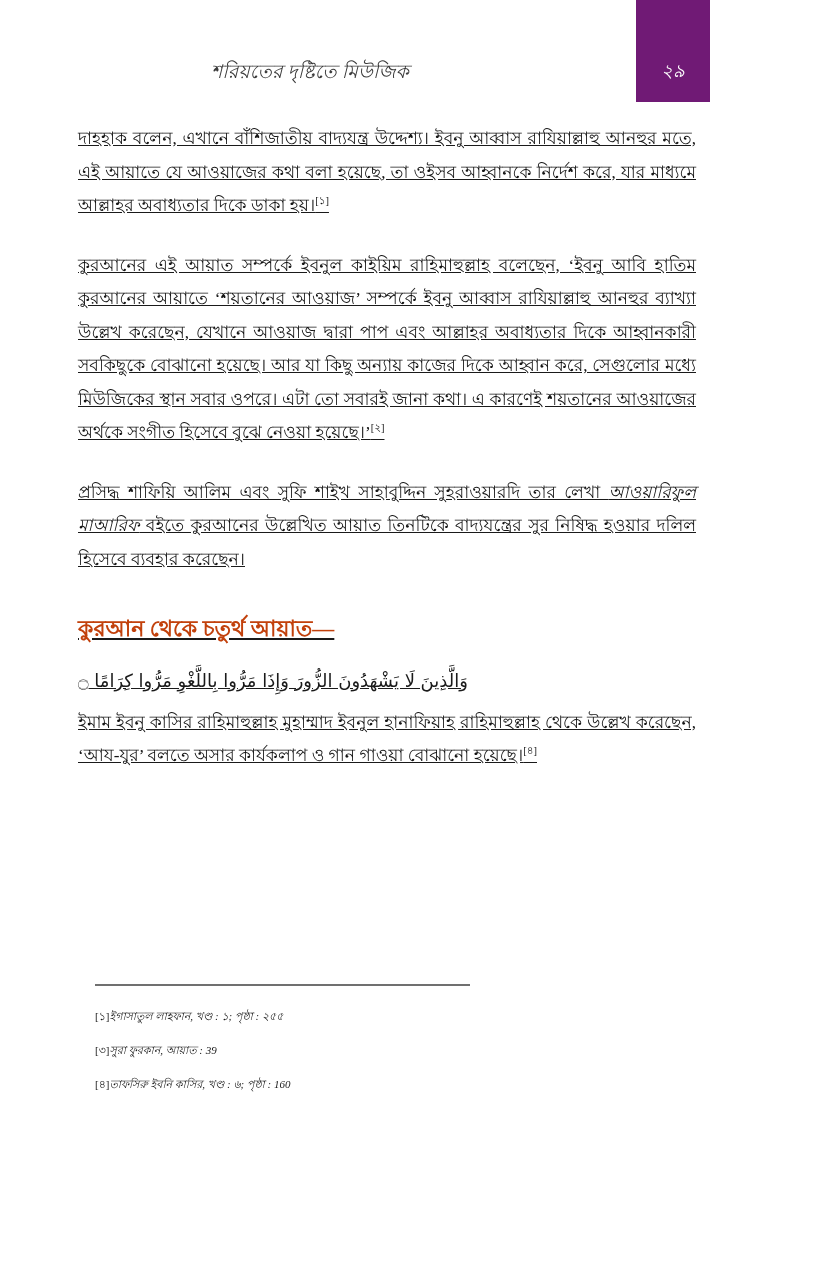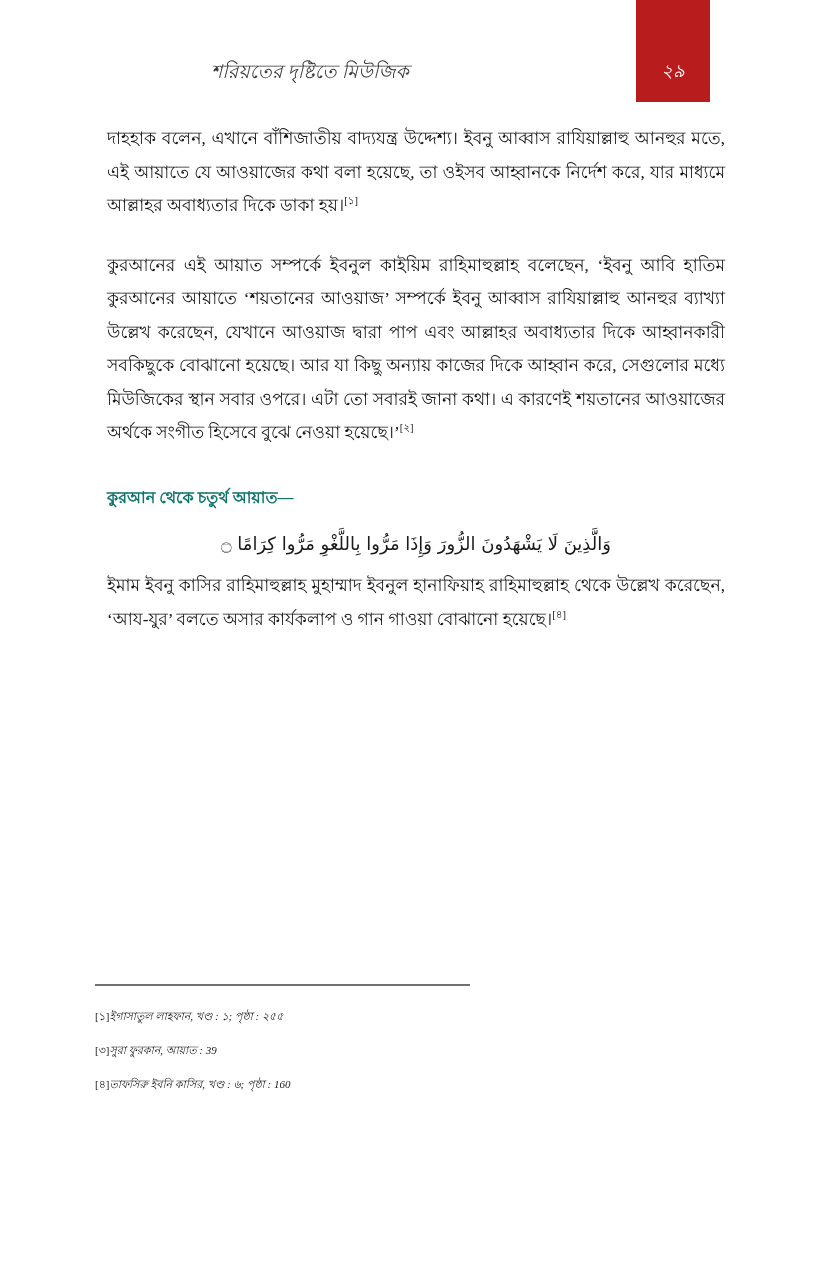--- a/index.html
+++ b/index.html
@@ -39,40 +39,41 @@
     color: #3b3b3b;
     letter-spacing: 0.2px;
     white-space: nowrap;
   }
   .page-number-box {
     position: absolute;
     left: 636px;
     top: 0;
     width: 74px;
     height: 102px;
-    background: #b91c1c;
+    background: #701a75;
     font-family: Liberation Mono, monospace;
   }
   .page-number {
     position: absolute;
     left: 0;
     right: 0;
     bottom: 14px;
     text-align: center;
     color: #ffffff;
     font-size: 18px;
     font-style: italic;
   }
 
   
   .content {
     position: absolute;
-    left: 107px;
+    left: 78px;
     top: 122px;
     width: 618px;
+    text-decoration: underline;
   }
 
   p.para {
     margin: 0 0 26px 0;
     font-size: 17.2px;
     line-height: 1.95;
     text-align: justify;
     text-justify: inter-word;
     color: #141414;
   }
@@ -82,30 +83,30 @@
     font-size: 10.5px;
     vertical-align: super;
     line-height: 0;
   }
   .ital {
     font-style: italic;
   }
 
   h2.section-heading {
     margin: 34px 0 16px 0;
-    font-size: 16px;
+    font-size: 22px;
     font-weight: bold;
     line-height: 1.7;
-    color: #0f766e;
+    color: #c2410c;
   }
 
   
   .arabic-verse {
     direction: rtl;
-    text-align: center;
+    text-align: left;
     font-size: 18px;
     line-height: 1.9;
     color: #1a1a1a;
     margin: 10px 0 8px 0;
     font-family: "DejaVu Sans", "Liberation Sans", sans-serif;
   }
 
   
   .translation-block {
     margin: 6px 24px 0 24px;
@@ -167,20 +168,23 @@
   <div class="content">
 
     <p class="para">
       <span>দাহহাক বলেন, এখানে বাঁশিজাতীয় বাদ্যযন্ত্র উদ্দেশ্য। ইবনু আব্বাস রাযিয়াল্লাহু আনহুর মতে, এই আয়াতে যে আওয়াজের কথা বলা হয়েছে, তা ওইসব আহ্বানকে নির্দেশ করে, যার মাধ্যমে আল্লাহর অবাধ্যতার দিকে ডাকা হয়।</span><span class="sup">[১]</span>
     </p>
 
     <p class="para">
       <span>কুরআনের এই আয়াত সম্পর্কে ইবনুল কাইয়িম রাহিমাহুল্লাহ বলেছেন, ‘ইবনু আবি হাতিম কুরআনের আয়াতে ‘শয়তানের আওয়াজ’ সম্পর্কে ইবনু আব্বাস রাযিয়াল্লাহু আনহুর ব্যাখ্যা উল্লেখ করেছেন, যেখানে আওয়াজ দ্বারা পাপ এবং আল্লাহর অবাধ্যতার দিকে আহ্বানকারী সবকিছুকে বোঝানো হয়েছে। আর যা কিছু অন্যায় কাজের দিকে আহ্বান করে, সেগুলোর মধ্যে মিউজিকের স্থান সবার ওপরে। এটা তো সবারই জানা কথা। এ কারণেই শয়তানের আওয়াজের অর্থকে সংগীত হিসেবে বুঝে নেওয়া হয়েছে।’</span><span class="sup">[২]</span>
     </p>
 
+    <p class="para">
+      <span>প্রসিদ্ধ শাফিয়ি আলিম এবং সুফি শাইখ সাহাবুদ্দিন সুহরাওয়ারদি তার লেখা </span><span class="ital">আওয়ারিফুল মাআরিফ</span><span> বইতে কুরআনের উল্লেখিত আয়াত তিনটিকে বাদ্যযন্ত্রের সুর নিষিদ্ধ হওয়ার দলিল হিসেবে ব্যবহার করেছেন।</span>
+    </p>
 
     <h2 class="section-heading">কুরআন থেকে চতুর্থ আয়াত—</h2>
 
     <div class="arabic-verse">وَالَّذِينَ لَا يَشْهَدُونَ الزُّورَ وَإِذَا مَرُّوا بِاللَّغْوِ مَرُّوا كِرَامًا ۝</div>
 
 
     <p class="para after-translation">
       <span>ইমাম ইবনু কাসির রাহিমাহুল্লাহ মুহাম্মাদ ইবনুল হানাফিয়াহ রাহিমাহুল্লাহ থেকে উল্লেখ করেছেন, ‘আয-যুর’ বলতে অসার কার্যকলাপ ও গান গাওয়া বোঝানো হয়েছে।</span><span class="sup">[৪]</span>
     </p>
 

